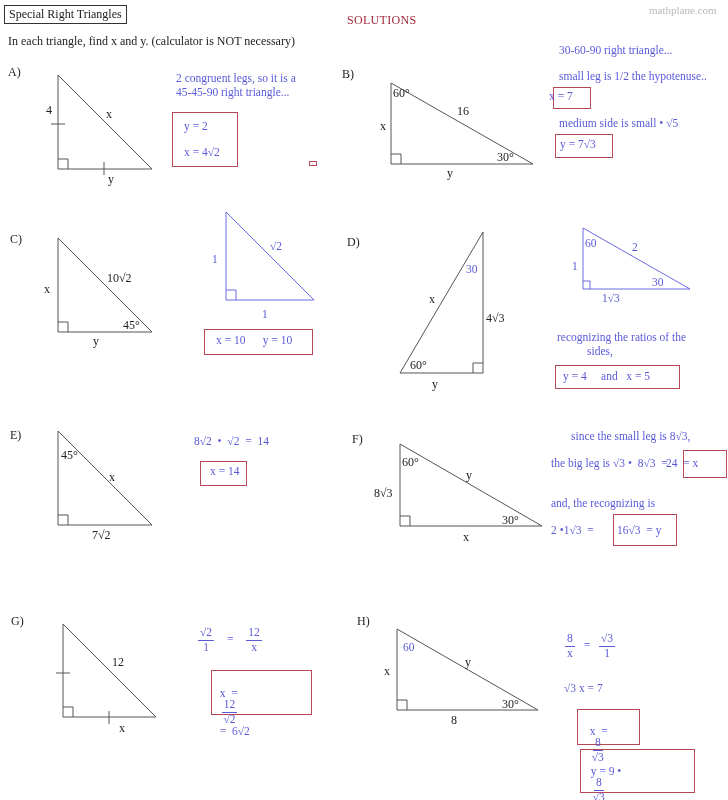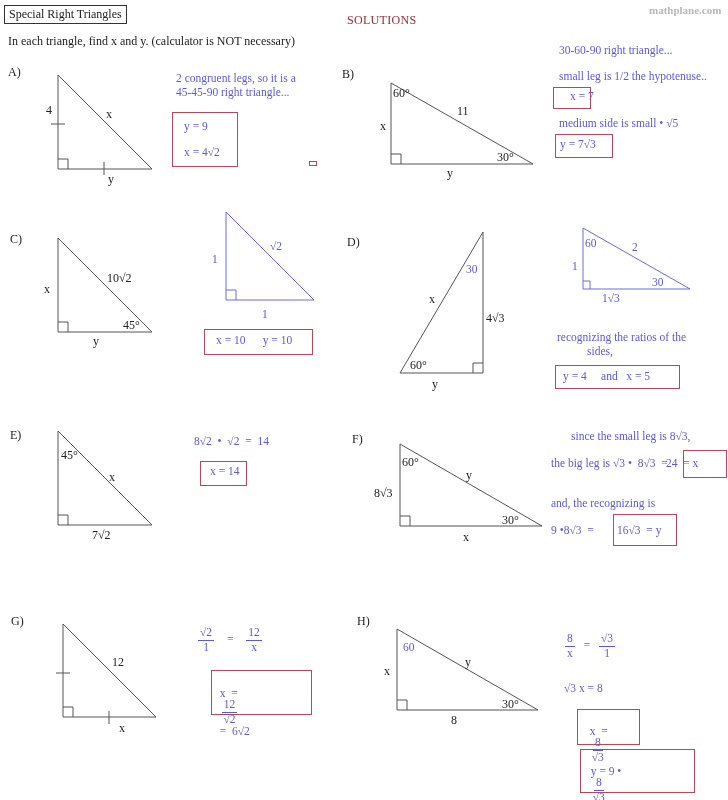--- a/index.html
+++ b/index.html
@@ -1,21 +1,21 @@
 <!DOCTYPE html>
 <html><head>
 <meta charset="utf-8">
 <style>
   html, body { margin:0; padding:0; background:#ffffff; }
   body { width:728px; height:800px; position:relative; overflow:hidden;
          font-family:"Liberation Serif", "DejaVu Serif", serif; color:#222; }
   .abs { position:absolute; white-space:nowrap; }
   .title-box { left:4px; top:5px; border:1px solid #333; padding:1px 4px; font-size:12px; }
   .solutions { left:347px; top:13px; color:#a02a38; font-size:12px; letter-spacing:0.3px; }
-  .site { left:649px; top:4px; color:#b8b8b8; font-size:11px;font-weight:bold; }
+  .site { left:649px; top:4px; color:#b8b8b8; font-size:11px; }
   .instr { left:8px; top:34px; font-size:12px; }
   .label { font-size:12px; color:#222; }
   .blue { color:#5a5ad8; font-size:11.5px; }
   .red-box { position:absolute; border:1.3px solid #b64955; }
   svg { position:absolute; left:0; top:0; overflow:visible; }
   .frac { display:inline-flex; flex-direction:column; align-items:center; vertical-align:middle; line-height:1; margin:0 2px; }
   .frac .num { border-bottom:1px solid #5a5ad8; padding:0 2px 1px; }
   .frac .den { padding-top:1px; }
 </style>
 </head>
@@ -67,34 +67,34 @@
   </g>
 </svg>
 
 <div class="abs label" style="left:8px;top:65px">A)</div>
 <div class="abs label" style="left:46px;top:103px">4</div>
 <div class="abs label" style="left:106px;top:107px">x</div>
 <div class="abs label" style="left:108px;top:172px">y</div>
 <div class="abs blue" style="left:176px;top:72px">2 congruent legs, so it is a</div>
 <div class="abs blue" style="left:176px;top:86px">45-45-90 right triangle...</div>
 <div class="red-box" style="left:172px;top:112px;width:64px;height:53px"></div>
-<div class="abs blue" style="left:184px;top:120px">y = 9</div>
+<div class="abs blue" style="left:184px;top:120px">y = 2</div>
 <div class="abs blue" style="left:184px;top:146px">x = 4√2</div>
 <div class="red-box" style="left:309px;top:161px;width:6px;height:3px"></div>
 
 <div class="abs label" style="left:342px;top:67px">B)</div>
 <div class="abs label" style="left:393px;top:86px">60°</div>
 <div class="abs label" style="left:380px;top:119px">x</div>
-<div class="abs label" style="left:457px;top:104px">11</div>
+<div class="abs label" style="left:457px;top:104px">16</div>
 <div class="abs label" style="left:497px;top:150px">30°</div>
 <div class="abs label" style="left:447px;top:166px">y</div>
 <div class="abs blue" style="left:559px;top:44px">30-60-90 right triangle...</div>
 <div class="abs blue" style="left:559px;top:70px">small leg is 1/2 the hypotenuse..</div>
 <div class="red-box" style="left:553px;top:87px;width:36px;height:20px"></div>
-<div class="abs blue" style="left:570px;top:90px">x = 7</div>
+<div class="abs blue" style="left:549px;top:90px">x = 7</div>
 <div class="abs blue" style="left:559px;top:117px">medium side is small • √5</div>
 <div class="red-box" style="left:555px;top:134px;width:56px;height:22px"></div>
 <div class="abs blue" style="left:560px;top:138px">y = 7√3</div>
 
 <div class="abs label" style="left:10px;top:232px">C)</div>
 <div class="abs label" style="left:44px;top:282px">x</div>
 <div class="abs label" style="left:107px;top:271px">10√2</div>
 <div class="abs label" style="left:123px;top:318px">45°</div>
 <div class="abs label" style="left:93px;top:334px">y</div>
 <div class="abs blue" style="left:212px;top:253px">1</div>
@@ -132,21 +132,21 @@
 <div class="abs label" style="left:466px;top:468px">y</div>
 <div class="abs label" style="left:374px;top:486px">8√3</div>
 <div class="abs label" style="left:502px;top:513px">30°</div>
 <div class="abs label" style="left:463px;top:530px">x</div>
 <div class="abs blue" style="left:571px;top:430px">since the small leg is  8√3,</div>
 <div class="abs blue" style="left:551px;top:457px;white-space:pre">the big leg is √3 •  8√3  =</div>
 <div class="red-box" style="left:683px;top:450px;width:42px;height:26px"></div>
 <div class="abs blue" style="left:666px;top:457px;white-space:pre">24  = x</div>
 <div class="abs blue" style="left:551px;top:497px">and, the recognizing is</div>
 <div class="red-box" style="left:613px;top:514px;width:62px;height:30px"></div>
-<div class="abs blue" style="left:551px;top:524px;white-space:pre">9 •8√3  =</div>
+<div class="abs blue" style="left:551px;top:524px;white-space:pre">2 •1√3  =</div>
 <div class="abs blue" style="left:617px;top:524px;white-space:pre">16√3  = y</div>
 
 <div class="abs label" style="left:11px;top:614px">G)</div>
 <div class="abs label" style="left:112px;top:655px">12</div>
 <div class="abs label" style="left:119px;top:721px">x</div>
 <div class="abs blue" style="left:196px;top:627px">
   <span class="frac">
       <span class="num">√2</span>
       <span class="den">1</span>
     </span>
@@ -173,21 +173,21 @@
   <span class="frac">
       <span class="num">8</span>
       <span class="den">x</span>
     </span>
   <span style="margin:0 4px">=</span>
   <span class="frac">
       <span class="num">√3</span>
       <span class="den">1</span>
     </span>
 </div>
-<div class="abs blue" style="left:564px;top:682px">√3 x = 8</div>
+<div class="abs blue" style="left:564px;top:682px">√3 x = 7</div>
 <div class="red-box" style="left:577px;top:709px;width:61px;height:34px"></div>
 <div class="abs blue" style="left:584px;top:713px;white-space:pre">
   <span>x  =</span>
   <span class="frac"><span class="num">8</span><span class="den">√3</span></span>
 </div>
 <div class="red-box" style="left:580px;top:749px;width:113px;height:42px"></div>
 <div class="abs blue" style="left:585px;top:753px;white-space:pre">
   <span>y = 9 •</span>
   <span class="frac"><span class="num">8</span><span class="den">√3</span></span>
   

